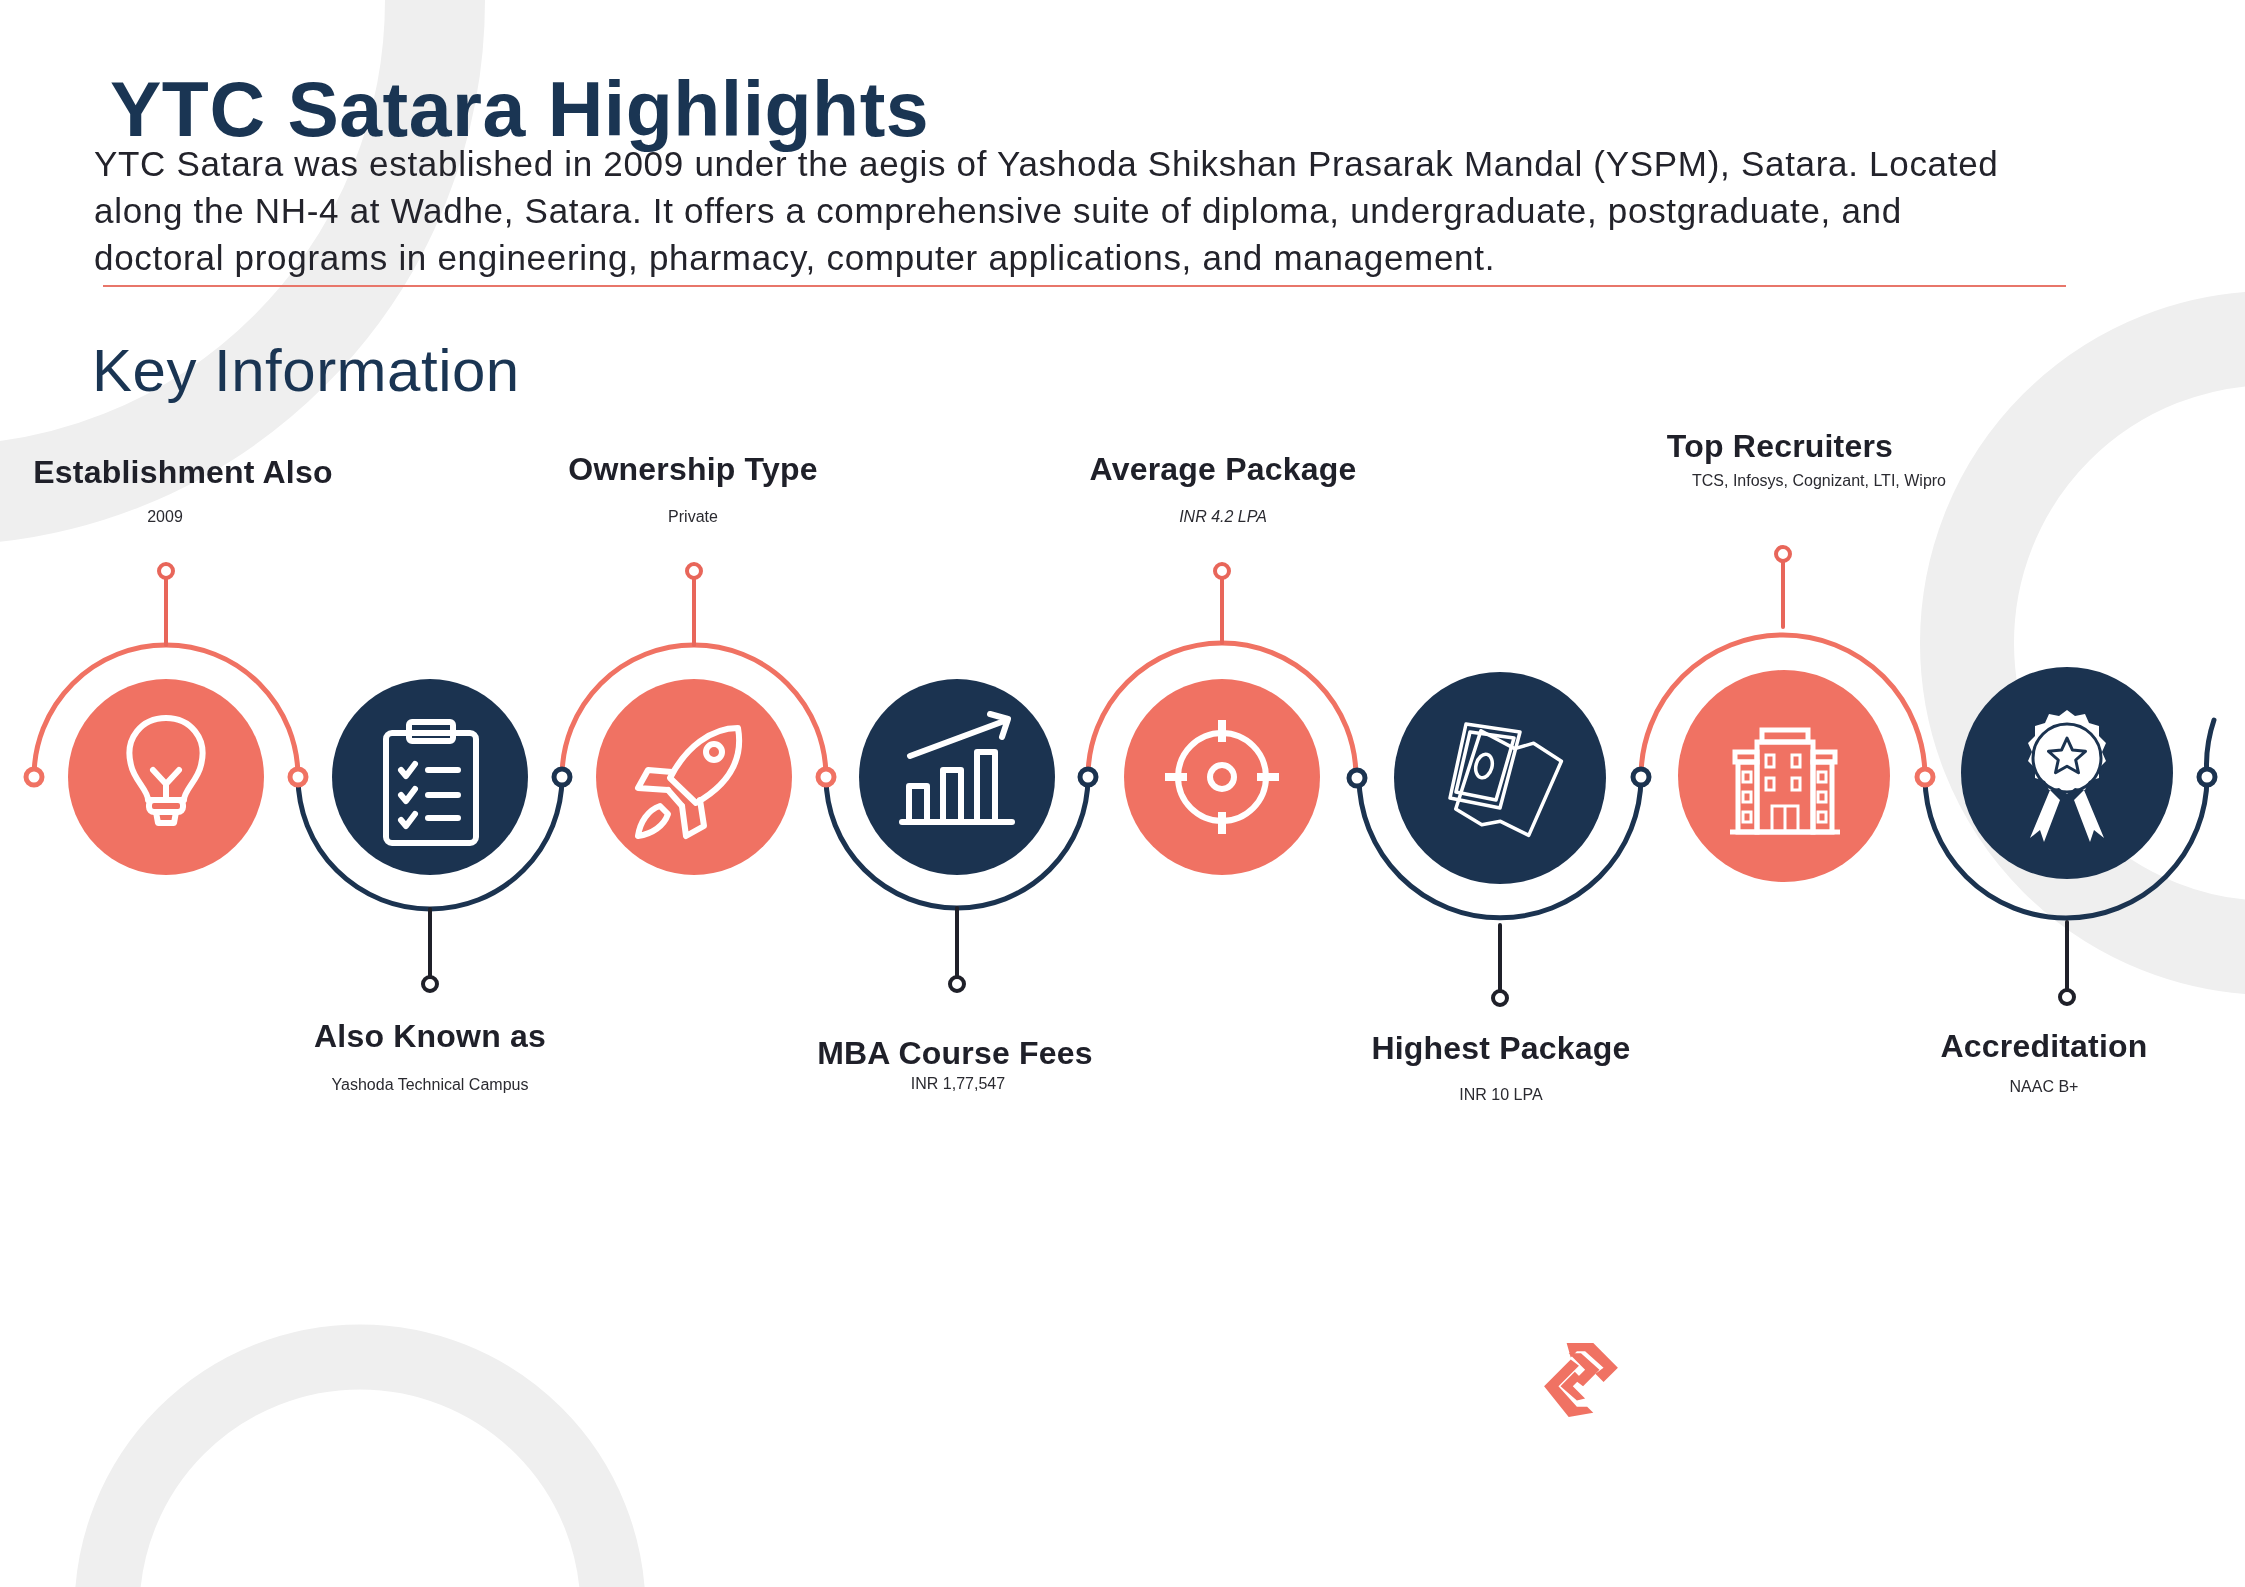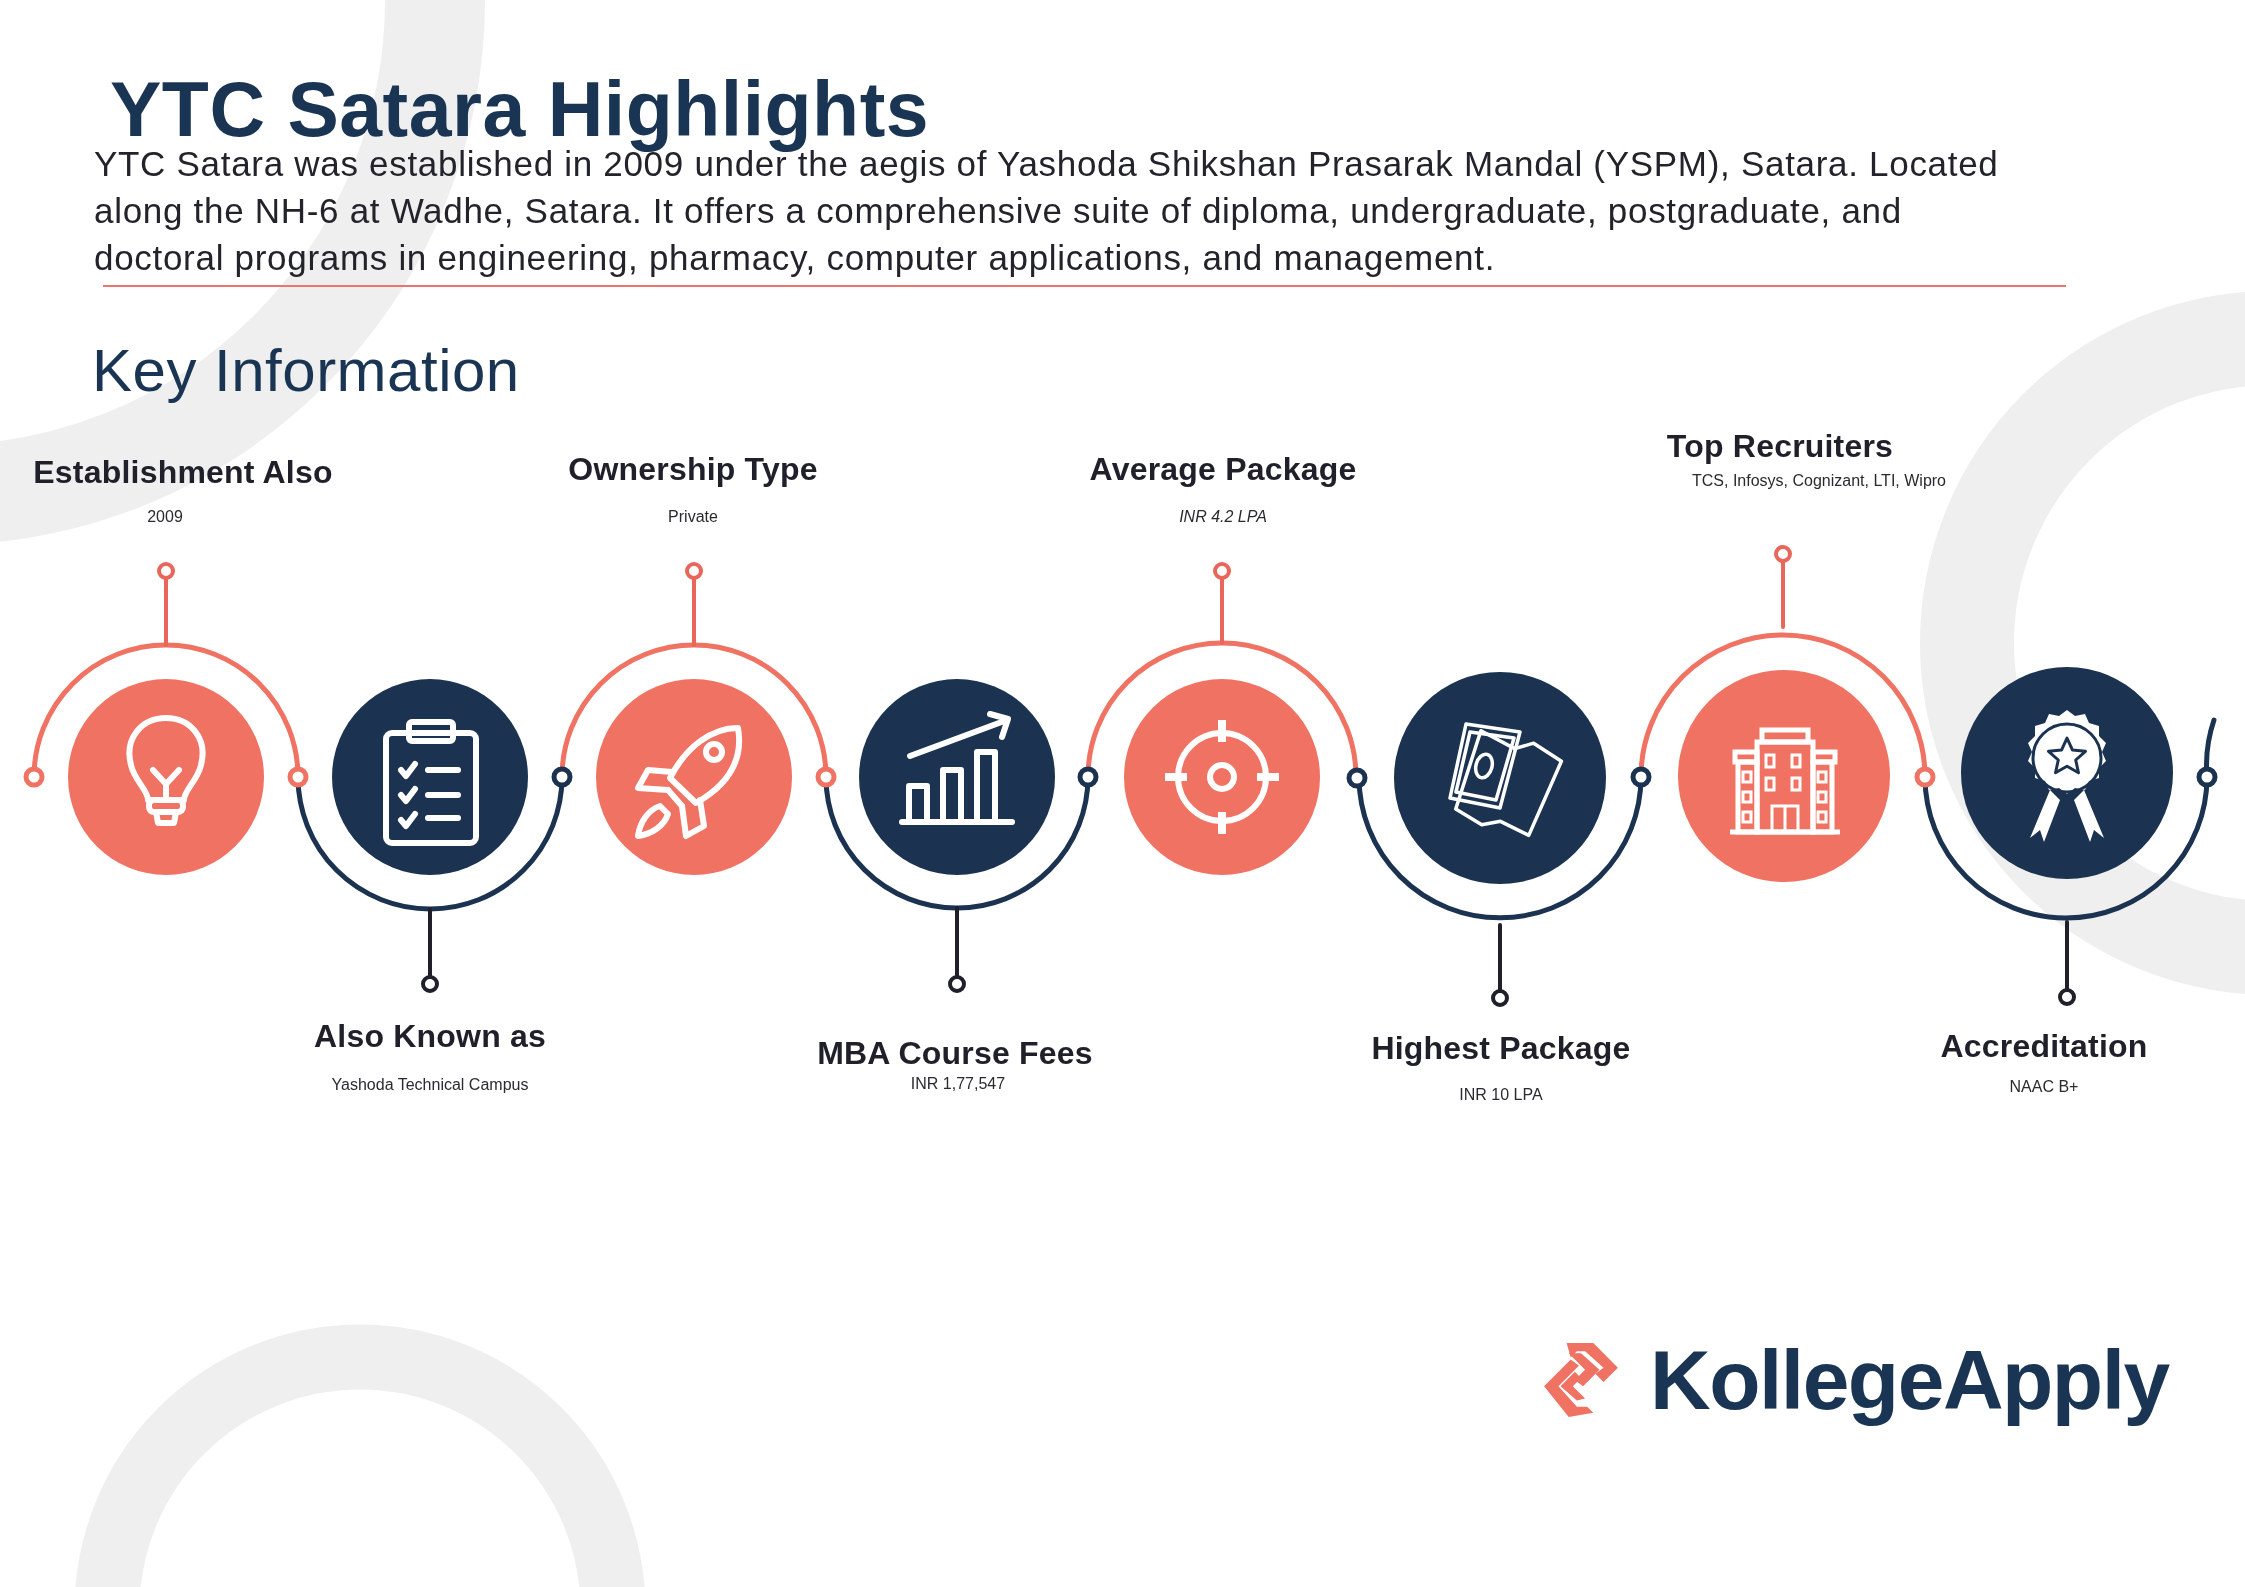--- a/index.html
+++ b/index.html
@@ -26,21 +26,21 @@
   <circle cx="2272" cy="643" r="305" fill="none" stroke="#efefef" stroke-width="94"></circle>
   <circle cx="360" cy="1610" r="253" fill="none" stroke="#efefef" stroke-width="65"></circle>
 </svg>
 
 <div class="layer">
 
   <h1 class="title">YTC Satara Highlights</h1>
 
   <div class="intro">
     <span class="line">YTC Satara was established in 2009 under the aegis of Yashoda Shikshan Prasarak Mandal (YSPM), Satara. Located</span>
-    <span class="line">along the NH-6 at Wadhe, Satara. It offers a comprehensive suite of diploma, undergraduate, postgraduate, and</span>
+    <span class="line">along the NH-4 at Wadhe, Satara. It offers a comprehensive suite of diploma, undergraduate, postgraduate, and</span>
     <span class="line">doctoral programs in engineering, pharmacy, computer applications, and management.</span>
   </div>
 
   <div class="rule"></div>
 
   <h2 class="section">Key Information</h2>
 
   <svg class="layer" viewBox="0 0 2245 1587" xmlns="http://www.w3.org/2000/svg" style="z-index:3">
     <g fill="none" stroke-width="5" stroke-linecap="round">
 
@@ -185,16 +185,15 @@
   <div class="label head" style="left:2044px; top:1028px;">Accreditation</div>
   <div class="label val" style="left:2044px; top:1078px;">NAAC B+</div>
 
   <div class="logo">
     <svg class="logo-mark" viewBox="0 0 80 80" xmlns="http://www.w3.org/2000/svg">
       <path d="M26 4 L52 4 L76 28 L62 42 L54 34 L62 28 L44 12 L36 12 L30 18 Z" fill="#F07263"></path>
       <path d="M28 14 L40 14 L58 30 L42 46 L34 40 L44 30 Z" fill="#F07263"></path>
       <path d="M4 46 L30 20 L38 26 L18 46 L36 66 L46 66 L52 72 L28 76 Z" fill="#F07263"></path>
       <path d="M20 46 L34 32 L40 38 L32 46 L44 58 L36 60 Z" fill="#F07263"></path>
     </svg>
-    <span class="logo-text">KollegeApply</span>
   </div>
 
 </div>
 
 </body></html>

